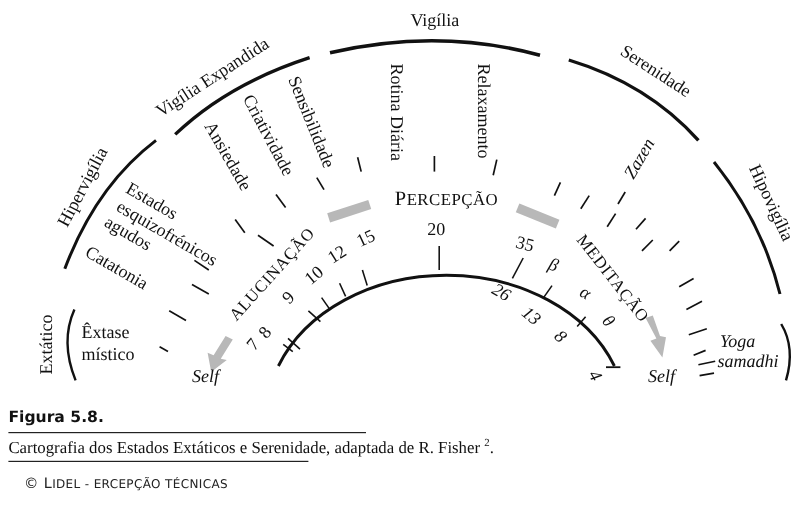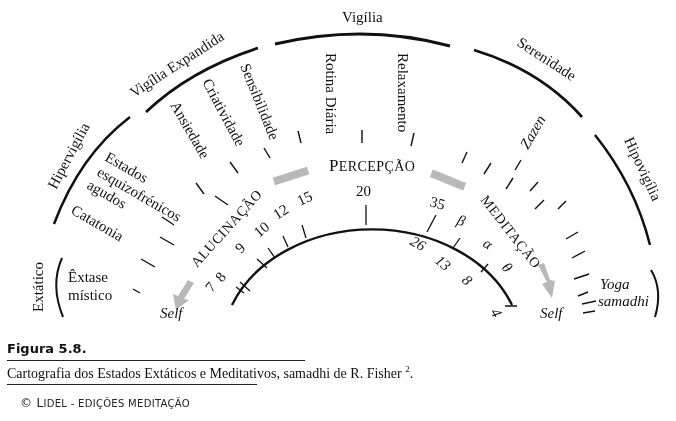--- a/index.html
+++ b/index.html
@@ -128,16 +128,16 @@
   <text class="num italic" transform="translate(482,246) rotate(30)">α</text>
   <text class="num italic" transform="translate(434,262) rotate(40)">13</text>
   <text class="num italic" transform="translate(501,268) rotate(48)">θ</text>
   <text class="num italic" transform="translate(461,281) rotate(45)">8</text>
   <text class="num italic" transform="translate(490,312) rotate(60)">4</text>
 </svg>
 
 <div class="caption-area">
   <div class="fig-title">Figura 5.8.</div>
   <div class="rule1"></div>
-  <div class="fig-caption"><span>Cartografia dos Estados Extáticos e Meditativos, samadhi de R. Fisher</span> <sup>2</sup><span>.</span></div>
+  <div class="fig-caption"><span>Cartografia dos Estados Extáticos e Serenidade, adaptada de R. Fisher</span> <sup>2</sup><span>.</span></div>
   <div class="rule2"></div>
-  <div class="publisher"><span>©</span> <span>L</span><span class="sc">IDEL - EDIÇÕES MEDITAÇÃO</span></div>
+  <div class="publisher"><span>©</span> <span>L</span><span class="sc">IDEL - ERCEPÇÃO TÉCNICAS</span></div>
 </div>
 
 </body></html>

